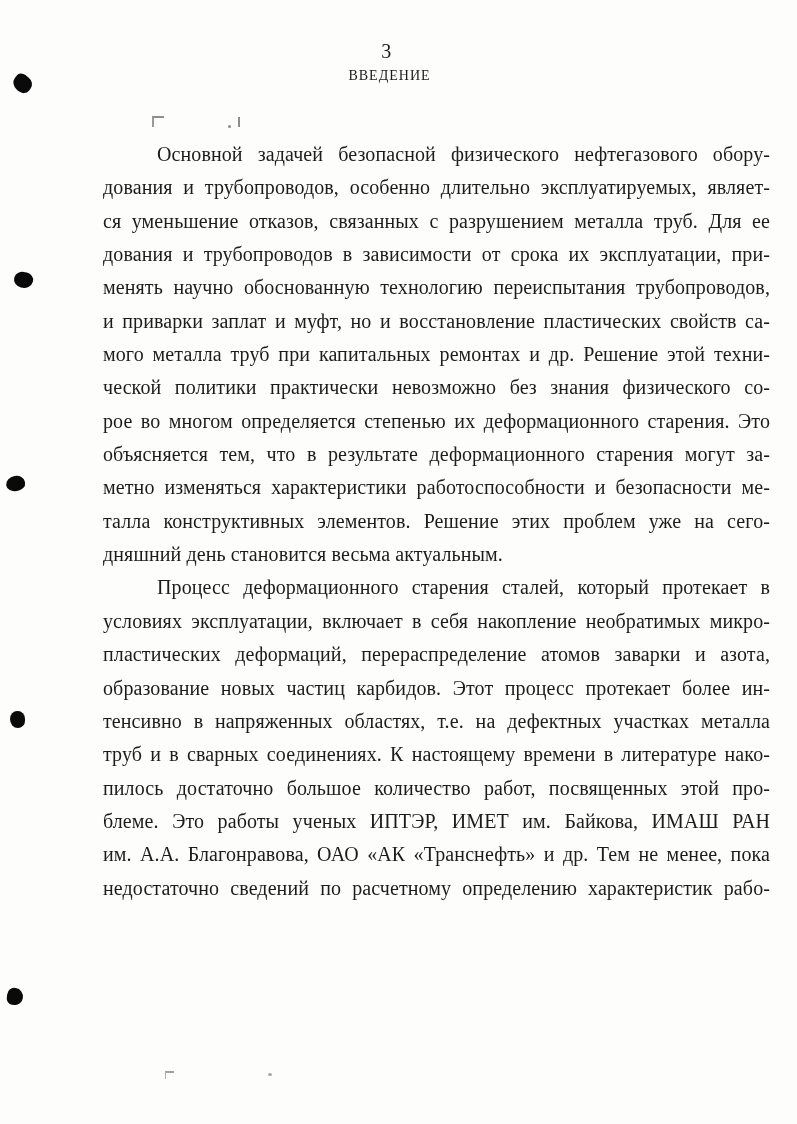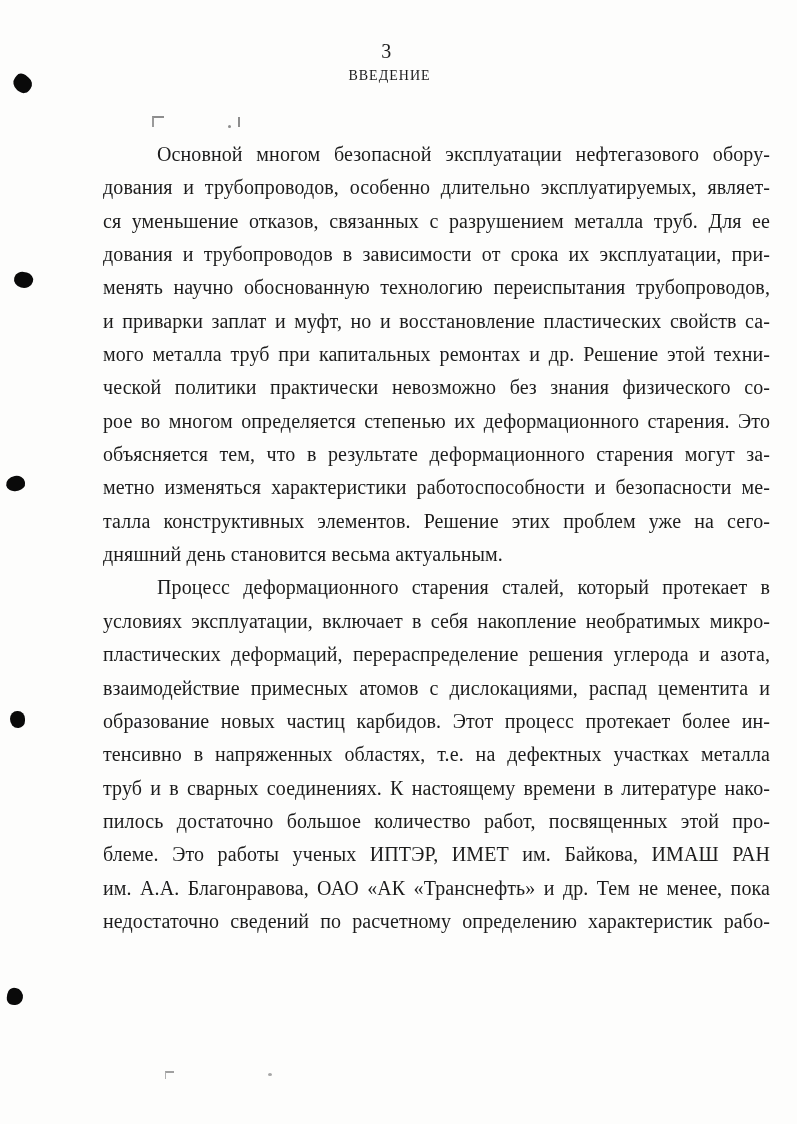--- a/index.html
+++ b/index.html
@@ -91,39 +91,38 @@
   <div class="mark mark-corner-top"></div>
   <div class="mark mark-dot-top-a"></div>
   <div class="mark mark-tick-top"></div>
   <div class="mark mark-corner-bottom"></div>
   <div class="mark mark-dot-bottom"></div>
 
   <div class="page-number">3</div>
   <div class="doc-heading">ВВЕДЕНИЕ</div>
   <div class="text-block" id="text-block">
       <div class="paragraph">
-        <div class="line indent">Основной многом безопасной эксплуатации нефтегазового обору-</div>
+        <div class="line indent">Основной задачей безопасной физического нефтегазового обору-</div>
         <div class="line">дования и трубопроводов, особенно длительно эксплуатируемых, являет-</div>
         <div class="line">ся уменьшение отказов, связанных с разрушением металла труб. Для ее</div>
         <div class="line">дования и трубопроводов в зависимости от срока их эксплуатации, при-</div>
         <div class="line">менять научно обоснованную технологию переиспытания трубопроводов,</div>
         <div class="line">и приварки заплат и муфт, но и восстановление пластических свойств са-</div>
         <div class="line">мого металла труб при капитальных ремонтах и др. Решение этой техни-</div>
         <div class="line">ческой политики практически невозможно без знания физического со-</div>
         <div class="line">рое во многом определяется степенью их деформационного старения. Это</div>
         <div class="line">объясняется тем, что в результате деформационного старения могут за-</div>
         <div class="line">метно изменяться характеристики работоспособности и безопасности ме-</div>
         <div class="line">талла конструктивных элементов. Решение этих проблем уже на сего-</div>
         <div class="line no-justify">дняшний день становится весьма актуальным.</div>
       </div>
       <div class="paragraph">
         <div class="line indent">Процесс деформационного старения сталей, который протекает в</div>
         <div class="line">условиях эксплуатации, включает в себя накопление необратимых микро-</div>
-        <div class="line">пластических деформаций, перераспределение решения углерода и азота,</div>
-        <div class="line">взаимодействие примесных атомов с дислокациями, распад цементита и</div>
+        <div class="line">пластических деформаций, перераспределение атомов заварки и азота,</div>
         <div class="line">образование новых частиц карбидов. Этот процесс протекает более ин-</div>
         <div class="line">тенсивно в напряженных областях, т.е. на дефектных участках металла</div>
         <div class="line">труб и в сварных соединениях. К настоящему времени в литературе нако-</div>
         <div class="line">пилось достаточно большое количество работ, посвященных этой про-</div>
         <div class="line">блеме. Это работы ученых ИПТЭР, ИМЕТ им. Байкова, ИМАШ РАН</div>
         <div class="line">им. А.А. Благонравова, ОАО «АК «Транснефть» и др. Тем не менее, пока</div>
         <div class="line">недостаточно сведений по расчетному определению характеристик рабо-</div>
       </div>
     </div>
 

